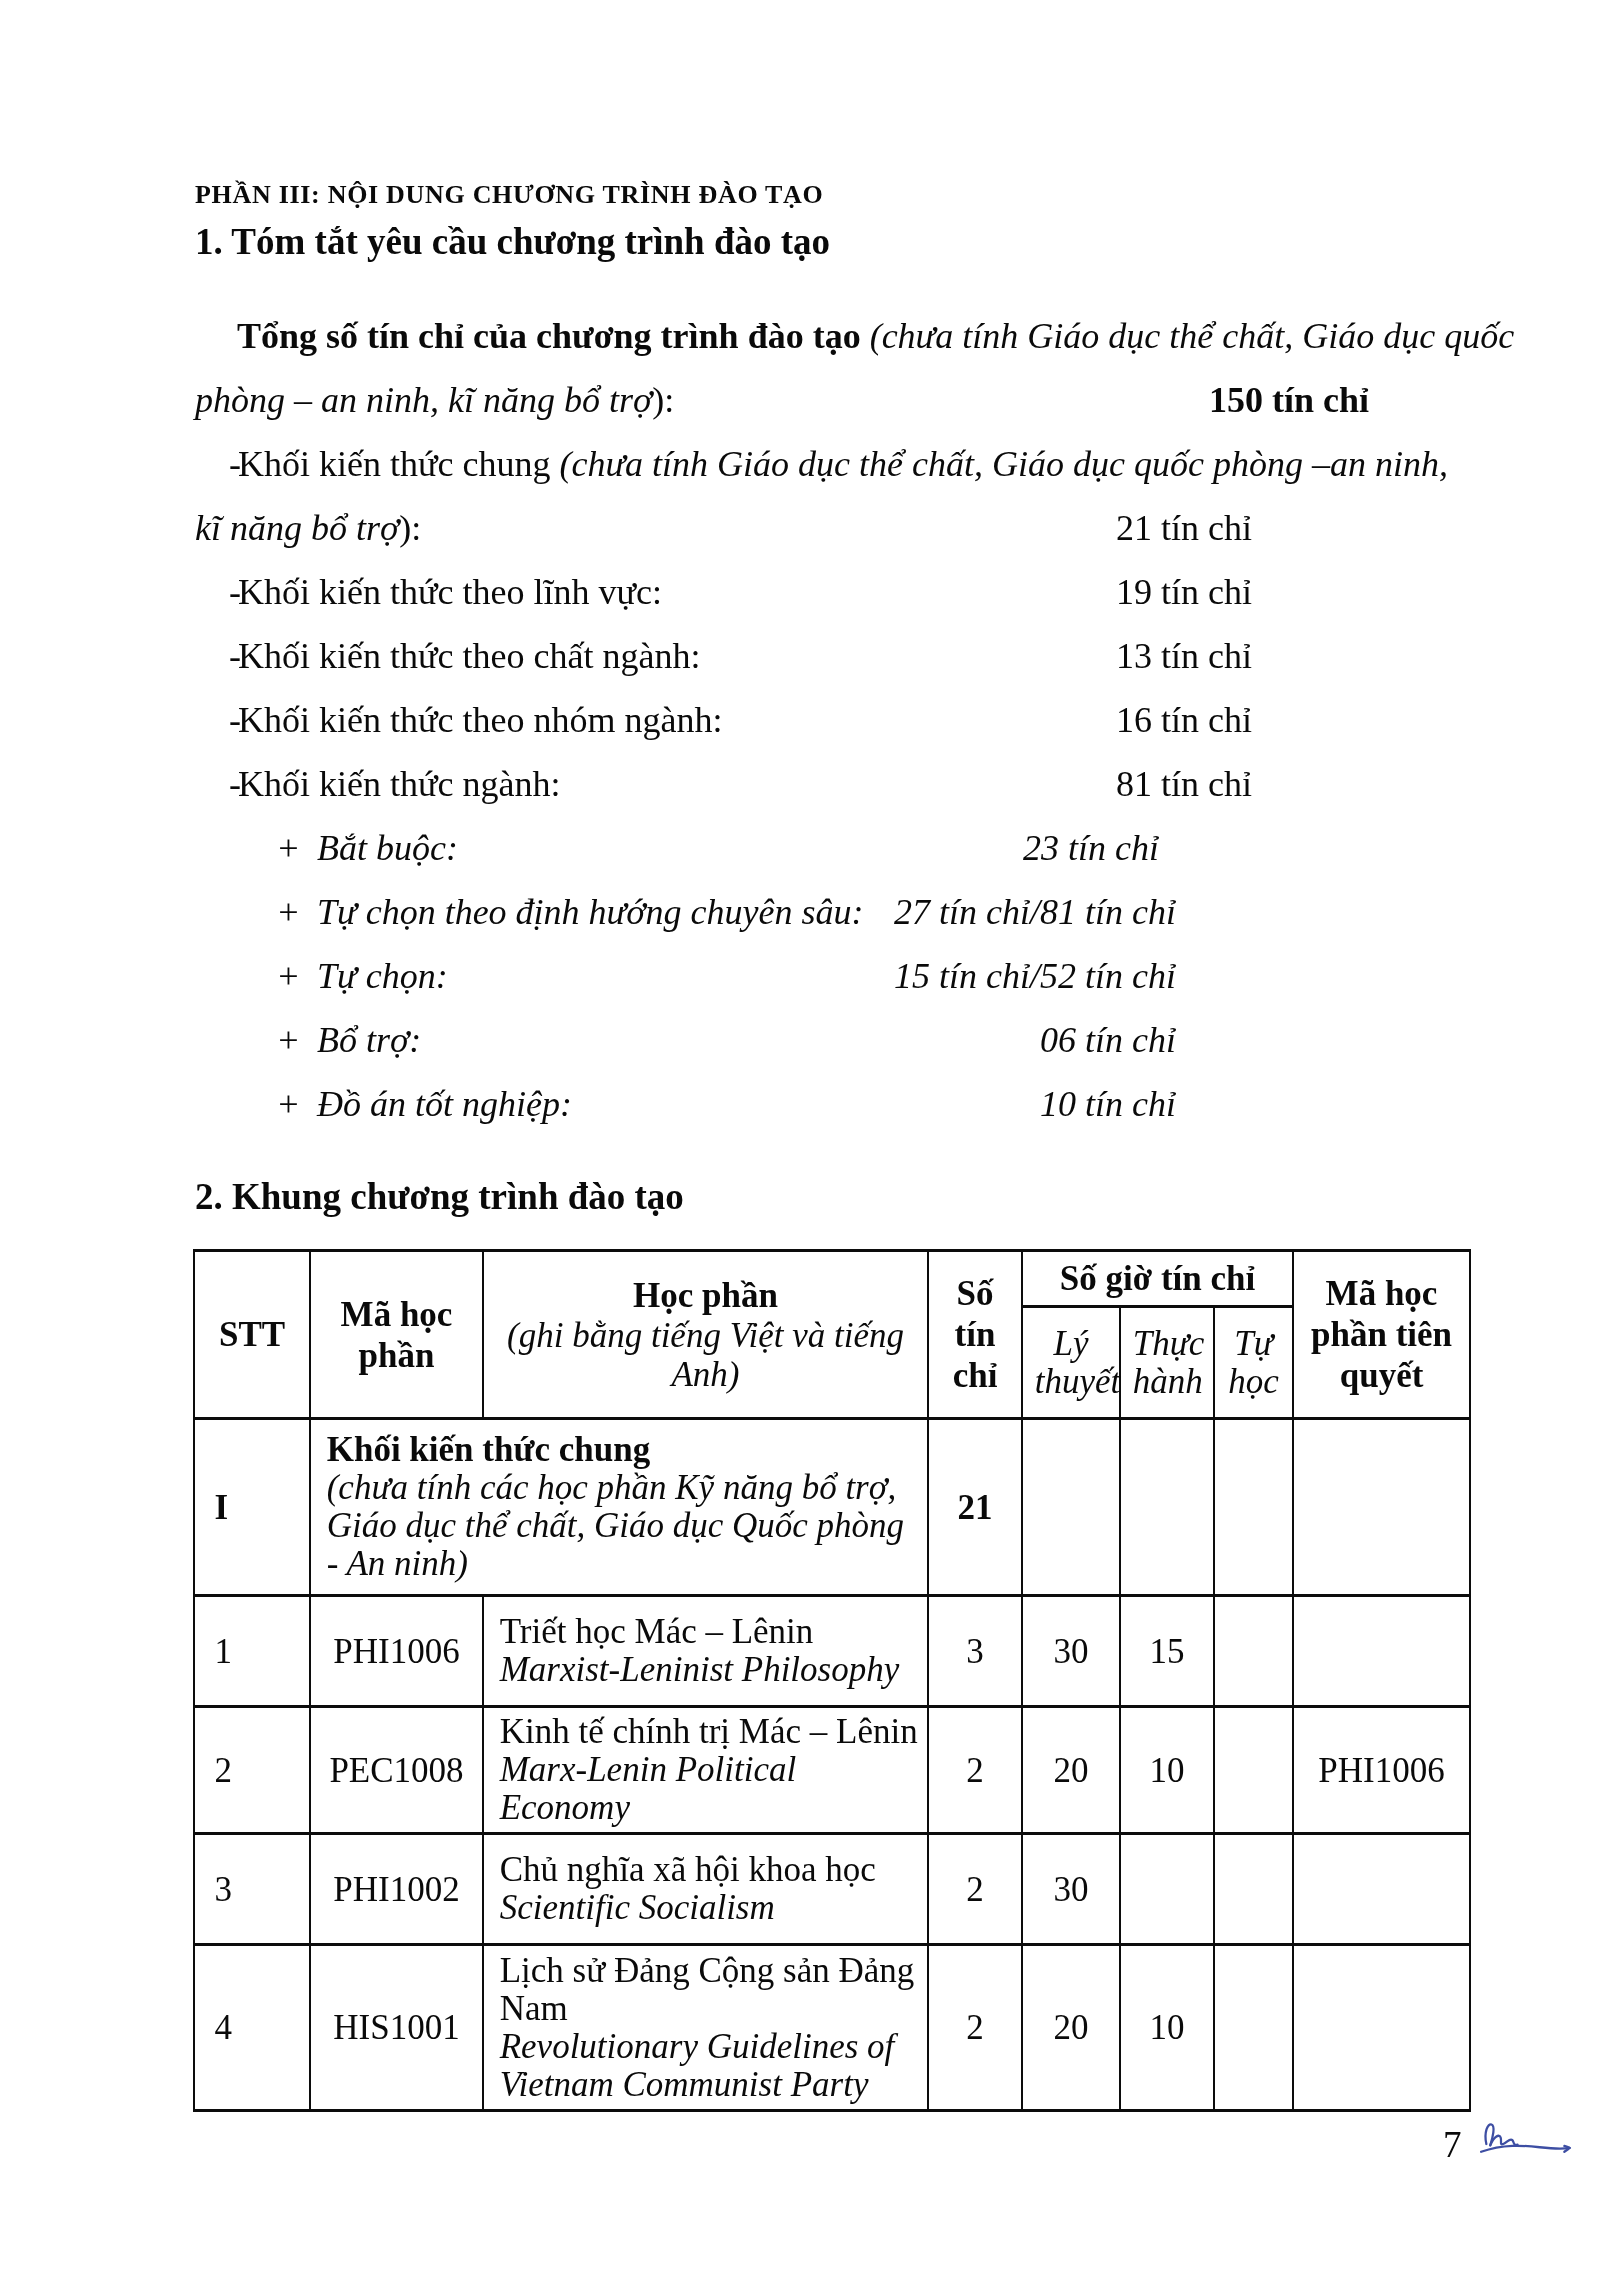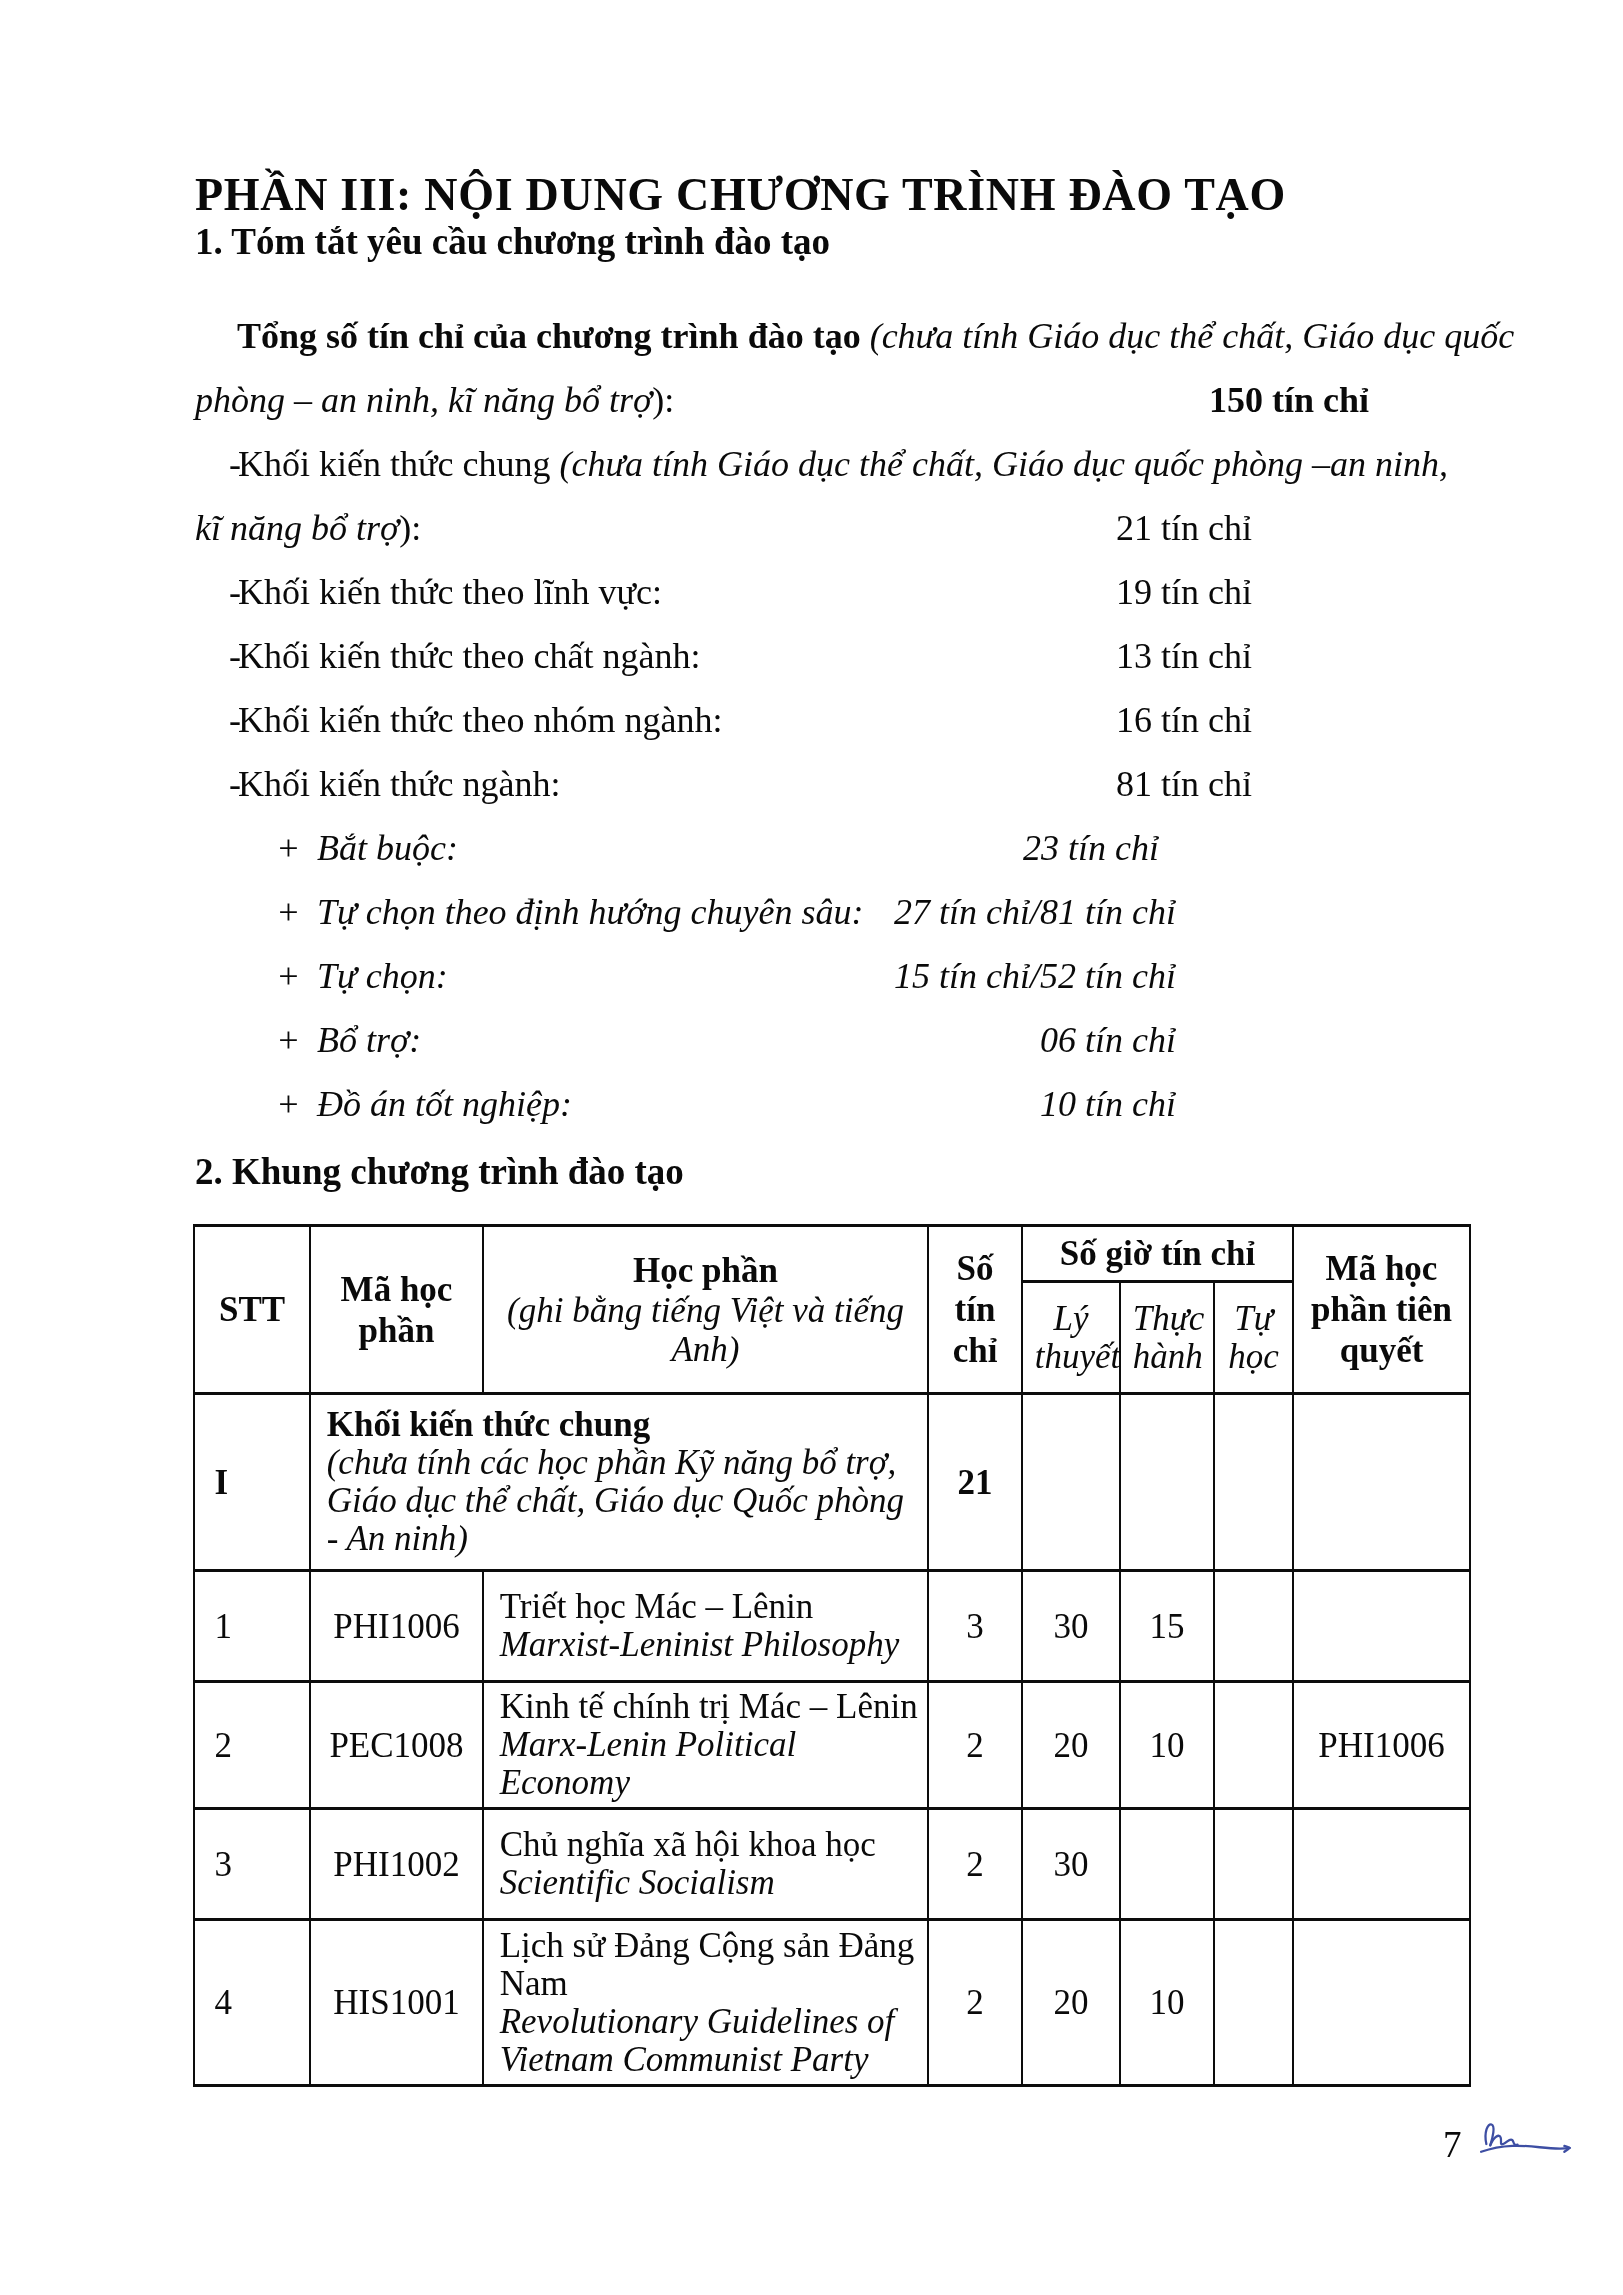--- a/index.html
+++ b/index.html
@@ -6,24 +6,24 @@
   html,body { background:#e8e8e8; }
   .page {
     position:relative;
     width:1623px; height:2295px;
     background:#ffffff;
     color:#0a0a0a;
     font-family:"Liberation Serif", "DejaVu Serif", serif;
     padding:171px 177px 0 195px;
     overflow:hidden;
   }
-  .doc-title { font-size:46px; font-weight:bold; line-height:47px; letter-spacing:0.7px; }
+  .doc-title { font-size:26px; font-weight:bold; line-height:47px; letter-spacing:0.7px; }
   .h-num { font-size:37px; font-weight:bold; line-height:47px; }
   .h1 { }
-  .h2 { margin-top:12px; }
+  .h2 { margin-top:37px; }
 
   .list { margin-top:39px; font-size:36px; }
   .line { position:relative; line-height:64px; height:64px; white-space:nowrap; }
   .indent-first { padding-left:42px; }
   .b { font-weight:bold; }
   .i { font-style:italic; }
   .mk { display:inline-block; width:43px; padding-left:34px; }
   .mk-plus { display:inline-block; width:41px; margin-left:81px; font-style:italic; }
   .plus-lbl { font-style:italic; }
   .val { position:absolute; top:0; line-height:64px;text-align:center; }

